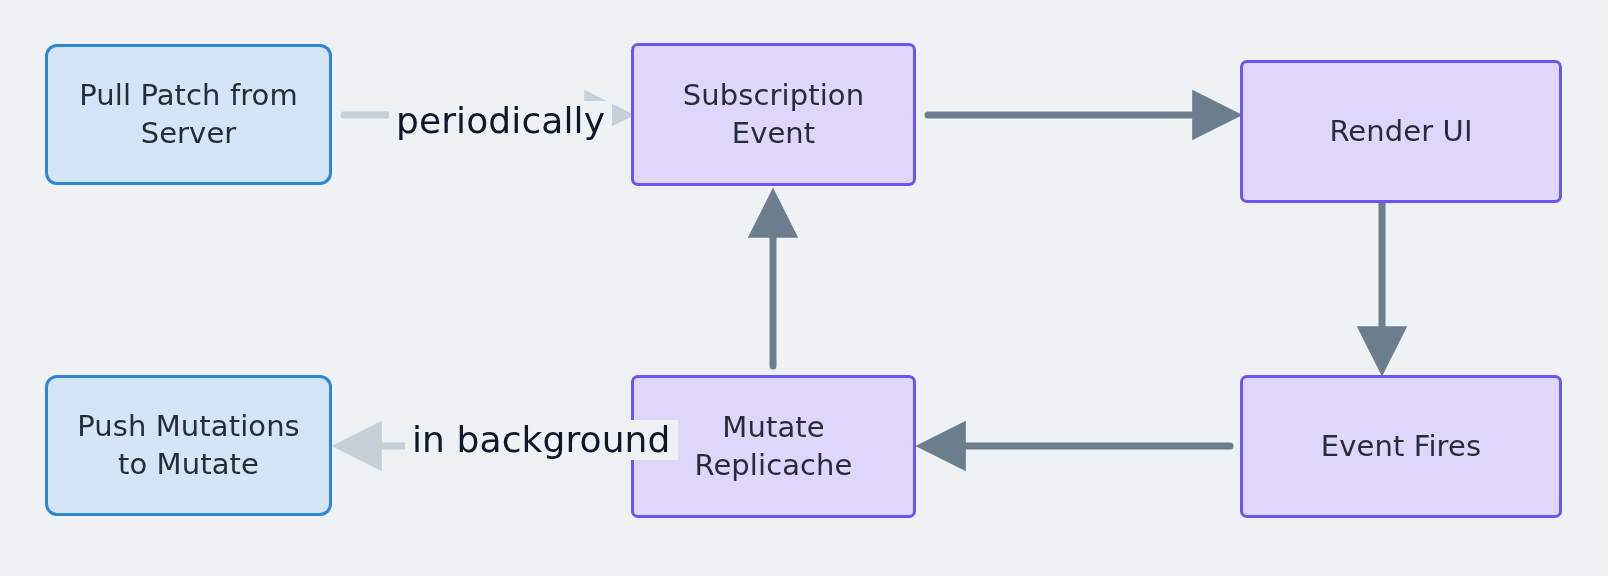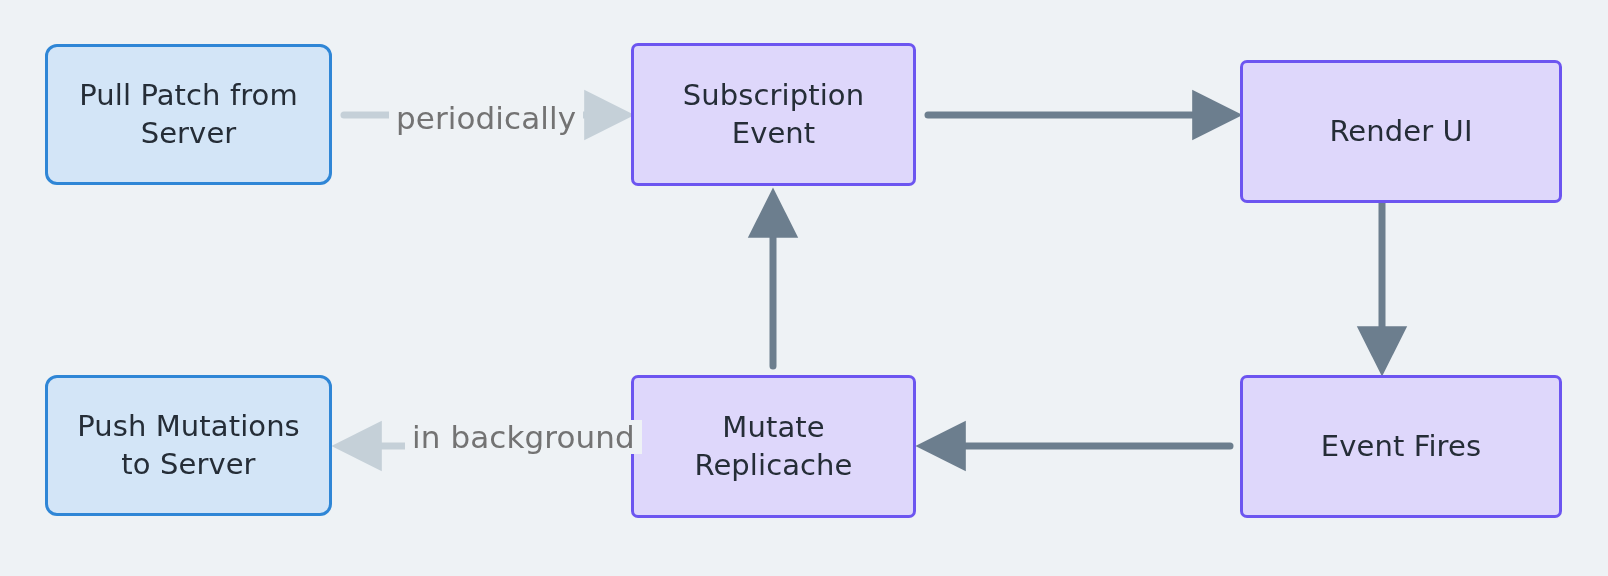--- a/index.html
+++ b/index.html
@@ -59,22 +59,22 @@
   
   #node-pull      { left: 45px;   top: 44px;  width: 287px; height: 141px; }
   #node-sub       { left: 631px;  top: 43px;  width: 285px; height: 143px; }
   #node-render    { left: 1240px; top: 43px;  width: 322px; height: 143px; margin-top: 17px; }
   #node-push      { left: 45px;   top: 375px; width: 287px; height: 141px; }
   #node-mutate    { left: 631px;  top: 375px; width: 285px; height: 143px; }
   #node-event     { left: 1240px; top: 375px; width: 322px; height: 143px; justify-content: center; }
 
   .edge-label {
     position: absolute;
-    font-size: 31px;
-    color: #737373;
+    font-size: 36px;
+    color: #0f172a;
     letter-spacing: 0.1px;
     white-space: nowrap;
     background: #eef2f5;
     padding: 0 7px;
     line-height: 1.1;
   }
   #label-periodically { left: 389px; top: 101px; }
   #label-background   { left: 377px; top: 420px; margin-left: 28px; }
 </style>
 </head>
@@ -114,21 +114,21 @@
     <span class="node-label">Subscription
 Event</span>
   </div>
 
   <div class="node node-purple" id="node-render">
     <span class="node-label">Render UI</span>
   </div>
 
   <div class="node node-blue" id="node-push">
     <span class="node-label">Push Mutations
-to Server</span>
+to Mutate</span>
   </div>
 
   <div class="node node-purple" id="node-mutate">
     <span class="node-label">Mutate
 Replicache</span>
   </div>
 
   <div class="node node-purple" id="node-event">
     <span class="node-label">Event Fires</span>
   </div>

